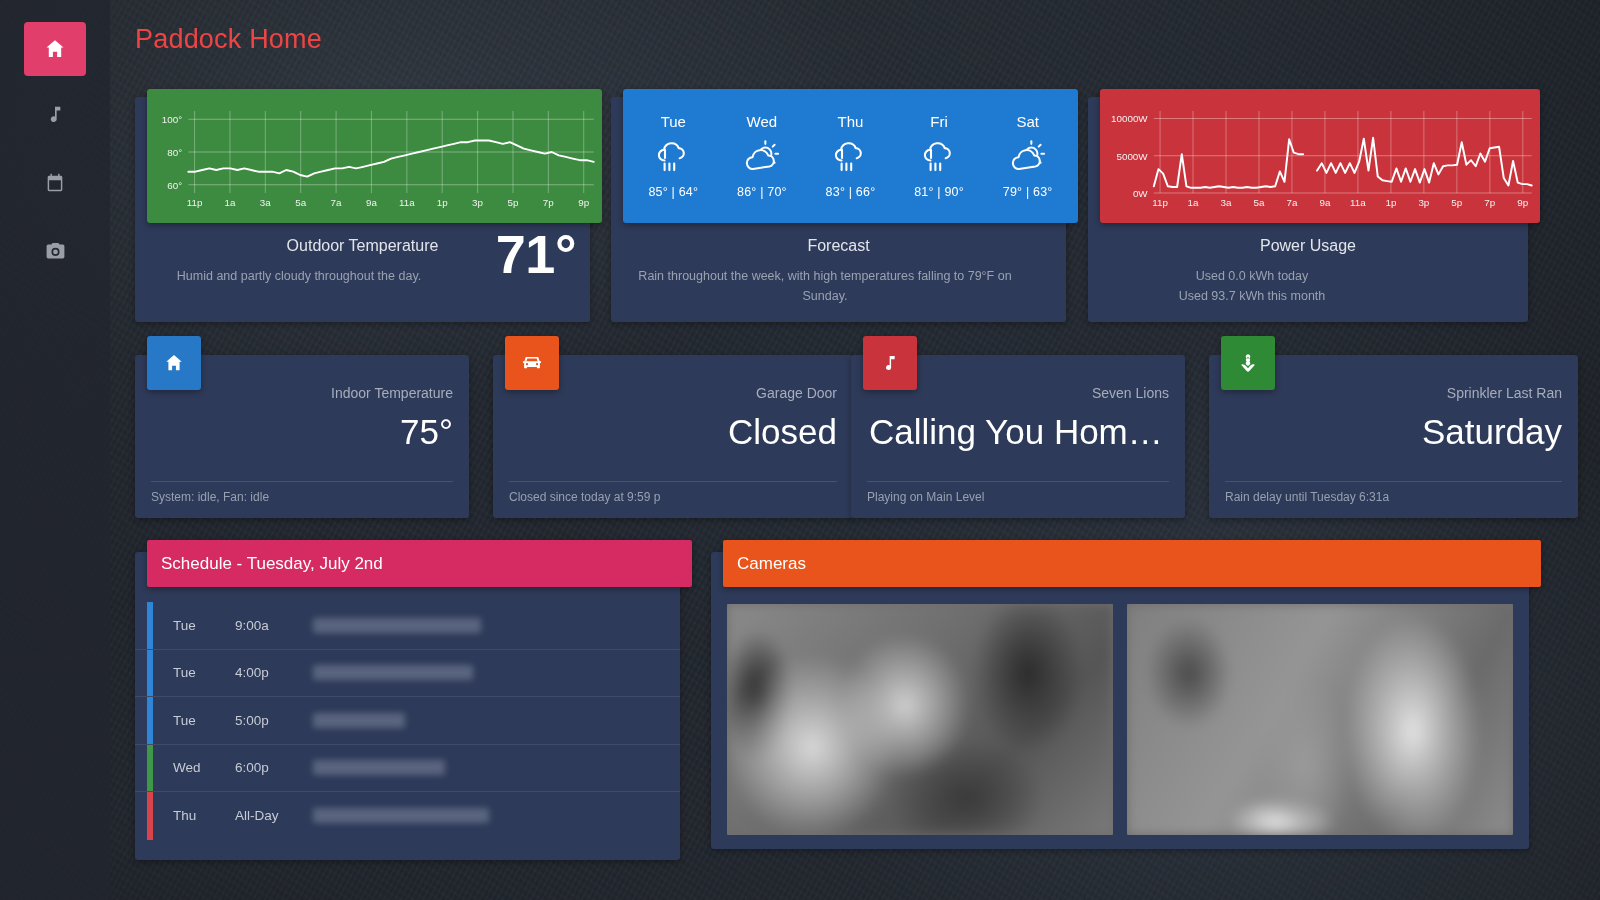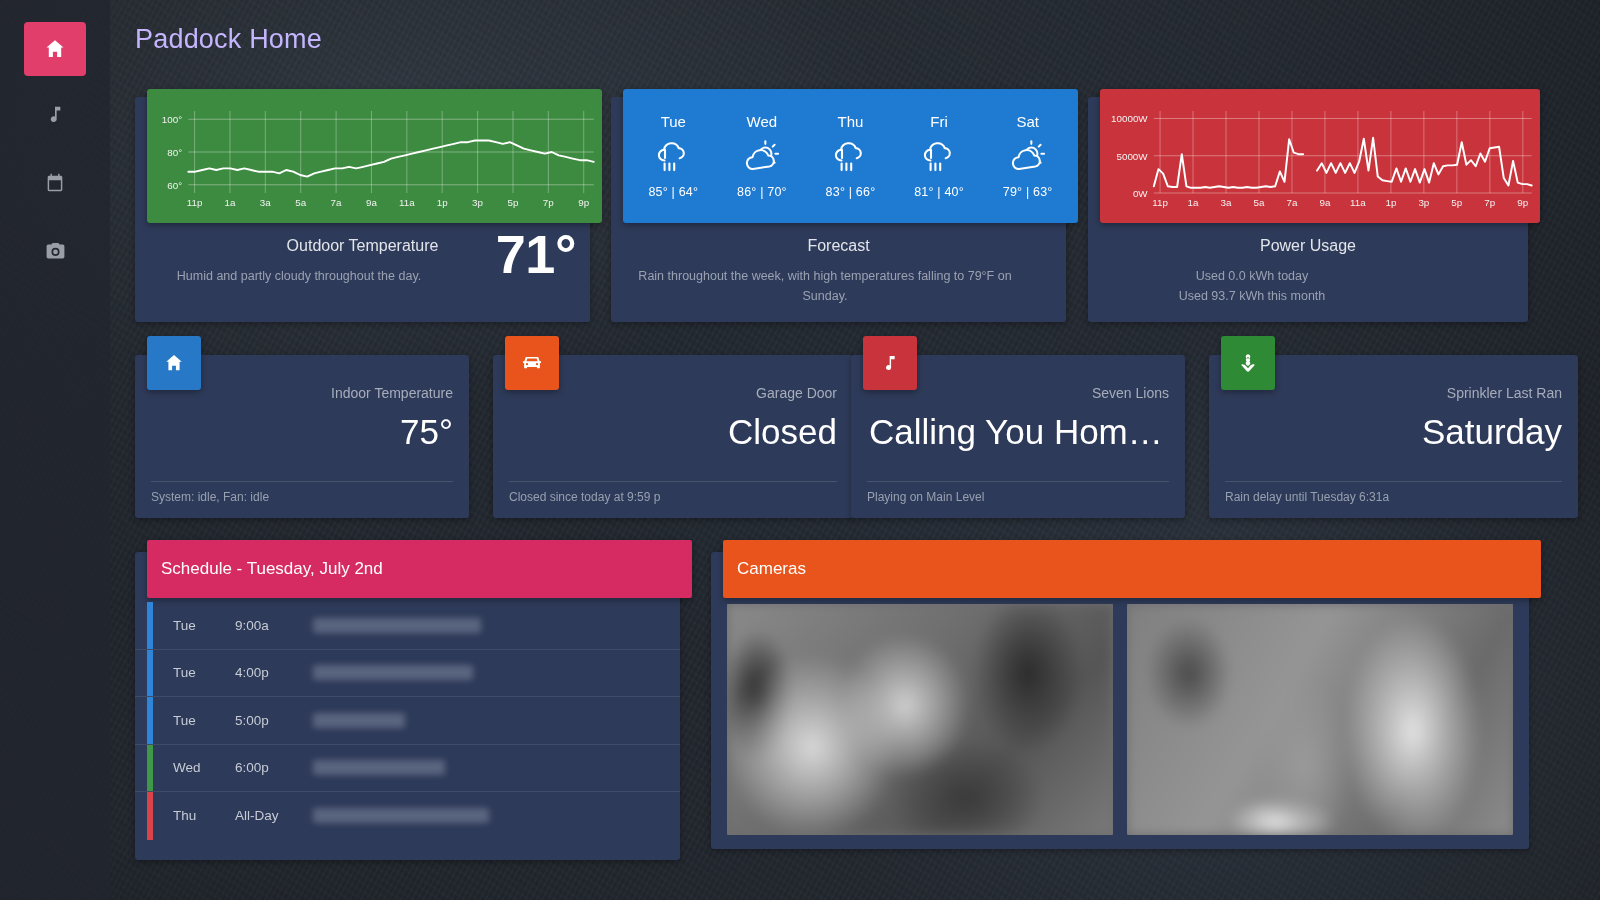--- a/index.html
+++ b/index.html
@@ -60,21 +60,21 @@
   .side-btn:not(.active) { margin-bottom: 14px; height: 54px; }
 
   
   .main {
     position: absolute; left: 110px; top: 0;
     width: 1490px; height: 900px;
     z-index: 4;
   }
   .page-title {
     position: absolute; left: 25px; top: 24px;
-    font-size: 27px; font-weight: 400; color: #c4b5fd;
+    font-size: 27px; font-weight: 400; color: #ef4444;
     letter-spacing: .2px;
   }
 
   
   .card {
     position: absolute;
     background: #2e3a59;
     border-radius: 3px;
     box-shadow: 0 2px 6px rgba(0,0,0,.32);
   }
@@ -156,21 +156,21 @@
     font-size: 12px; color: #97a0b0;
   }
 
   
   .panel { top: 552px; }
   .panel.schedule { left: 25px;  width: 545px; height: 308px; }
   .panel.cameras  { left: 601px; width: 818px; height: 297px; }
 
   .panel-head {
     position: absolute; left: 12px; right: -12px; top: -12px;
-    height: 58px;
+    height: 47px;
     display: flex; align-items: center;
     padding-left: 14px;
     border-radius: 2px;
     box-shadow: 0 2px 6px rgba(0,0,0,.35);
     font-size: 17px; color: #ffffff; font-weight: 400;
   }
   .panel.schedule .panel-head { background: #d62a63; }
   .panel.cameras  .panel-head { background: #e8541b; }
 
   
@@ -360,21 +360,21 @@
             <svg width="40" height="40" viewBox="0 0 40 40">
       <g fill="none" stroke="#fff" stroke-width="2.1" stroke-linecap="round" stroke-linejoin="round">
         <path d="M11.5 22.5a5.4 5.4 0 0 1-.4-10.8 7.6 7.6 0 0 1 14.6-1.6 5.1 5.1 0 0 1 1 10.1"></path>
         <path d="M12 20v-8"></path>
                 <path d="M11.6 25.5v6.6"></path>
                 <path d="M16.4 25.5v6.6"></path>
                 <path d="M21.2 25.5v6.6"></path>
       </g>
             </svg>
           </div>
-     <div class="fc-temp">81° | 40°</div>
+     <div class="fc-temp">81° | 90°</div>
         </div>
         <div class="fc-day">
           <div class="fc-name">Sat</div>
      <div class="fc-ico">
             <svg width="42" height="40" viewBox="0 0 44 40">
     <g fill="none" stroke="#fff" stroke-width="2.1" stroke-linecap="round" stroke-linejoin="round">
       <circle cx="25.5" cy="15.5" r="6.4"></circle>
       <path d="M25.5 5.2V2.4"></path>
                 <path d="M33.2 8.1l2-2"></path>
                 <path d="M36 15.5h2.8"></path>

